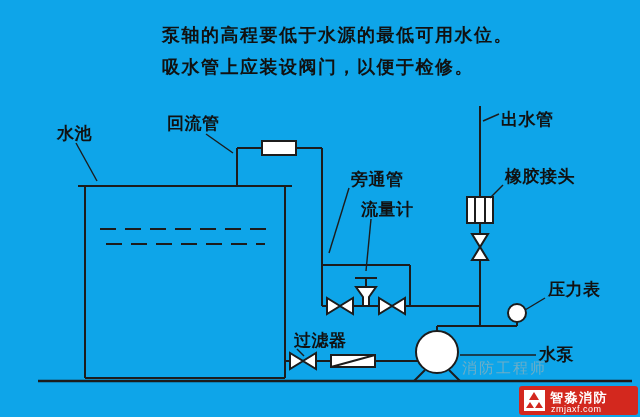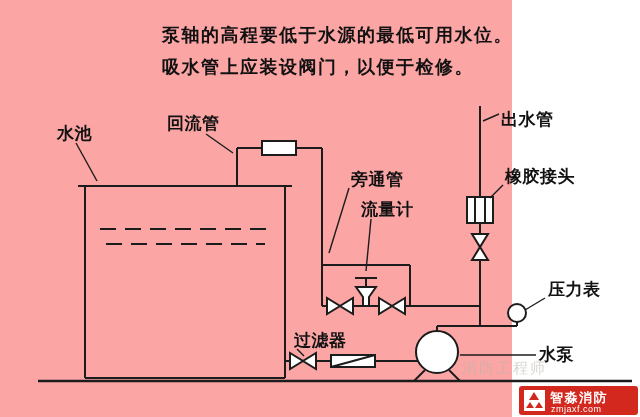--- a/index.html
+++ b/index.html
@@ -2,22 +2,22 @@
 <html><head>
 <meta charset="utf-8">
 <style>
   html,body{margin:0;padding:0;}
   body{
     width:640px;height:417px;overflow:hidden;
     background:#ffffff;
     font-family:"Liberation Sans", sans-serif;
   }
   .stage{
-    position:relative;width:512px;height:417px;
-    background:#fca5a5;
+    position:relative;width:640px;height:417px;
+    background:#0ea5e9;
   }
   svg{display:block;font-family:"Liberation Sans", sans-serif;}
   
   .s{stroke:#1c1c1c;stroke-width:2;fill:none;}
   .thick{stroke:#1c1c1c;stroke-width:2.6;fill:none;}
   .sf{stroke:#1c1c1c;stroke-width:2;fill:#ffffff;}
   .dash{stroke:#1c1c1c;stroke-width:1.8;fill:none;stroke-dasharray:16 9;}
   .leader{stroke:#1c1c1c;stroke-width:1.4;fill:none;}
   
   .hdr{font-size:18px;font-weight:700;fill:#111;letter-spacing:1.5px;}

